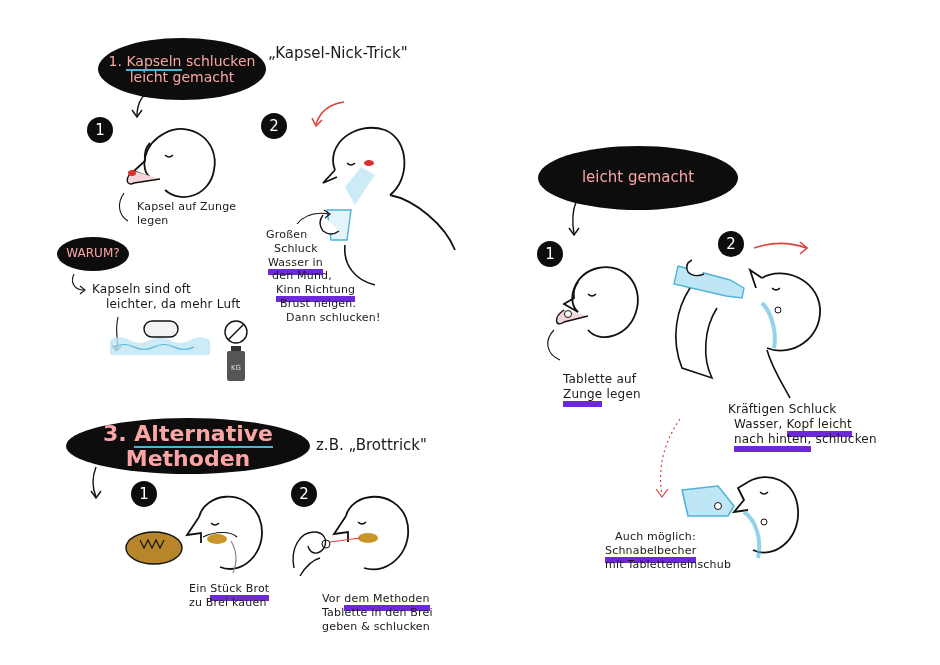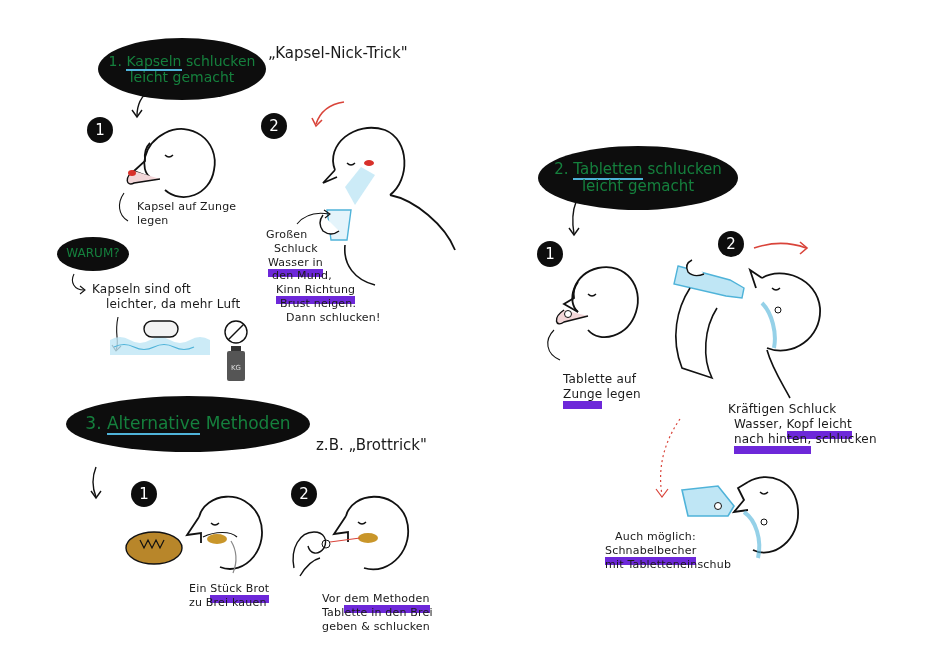--- a/index.html
+++ b/index.html
@@ -1,26 +1,26 @@
 <!DOCTYPE html>
 <html><head>
 <meta charset="utf-8">
 <style>
   html,body{margin:0;padding:0;background:#ffffff;}
   body{width:940px;height:665px;position:relative;overflow:hidden;
        font-family:"DejaVu Sans", sans-serif;color:#1a1a1a;}
-  .bubble{position:absolute;background:#0d0d0d;border-radius:50%;color:#15803d;
+  .bubble{position:absolute;background:#0d0d0d;border-radius:50%;color:#fca5a5;
           display:flex;flex-direction:column;align-items:center;justify-content:center;
           font-family:"DejaVu Sans", sans-serif;text-align:center;line-height:1.15;}
   .bubble .hl{border-bottom:2px solid #4fb3d9;}
   .num{position:absolute;width:26px;height:26px;border-radius:50%;background:#0d0d0d;color:#fff;
        font-size:15px;display:flex;align-items:center;justify-content:center;font-family:"DejaVu Sans", sans-serif;}
   .hand{position:absolute;font-family:"DejaVu Sans", sans-serif;font-size:11px;line-height:1.25;color:#1a1a1a;
         letter-spacing:0.2px;}
-  .hand .u{border-bottom:8px solid #6d28d9;}
+  .hand .u{border-bottom:6px solid #6d28d9;}
   .title-q{position:absolute;font-family:"DejaVu Sans", sans-serif;font-size:15px;color:#1a1a1a;}
   svg{position:absolute;overflow:visible;}
 </style>
 </head>
 <body>
 
 <div class="bubble" style="left:98px;top:38px;width:168px;height:62px;font-size:14px;">
   <div><span>1.</span>
        <span class="hl">Kapseln</span>
        <span>schlucken</span></div>
@@ -98,23 +98,20 @@
 </svg>
 <svg width="40" height="70" style="left:216px;top:318px;">
   <circle cx="20" cy="14" r="11" stroke="#111" stroke-width="1.4" fill="#fff"></circle>
   <line x1="12" y1="22" x2="28" y2="6" stroke="#111" stroke-width="1.4"></line>
   <rect x="15" y="28" width="10" height="5" fill="#333"></rect>
   <rect x="11" y="33" width="18" height="30" rx="2" fill="#555"></rect>
   <text x="20" y="52" font-size="7" fill="#ddd" text-anchor="middle" font-family="DejaVu Sans, sans-serif">KG</text>
 </svg>
 
 <div class="bubble" style="left:538px;top:146px;width:200px;height:64px;font-size:15px;">
-  <div><span>2.</span>
-       <span class="hl">Tabletten</span>
-       <span>schlucken</span></div>
   <div>leicht gemacht</div>
 </div>
 <svg width="30" height="40" style="left:562px;top:200px;">
   <path d="M14 2 C10 12 10 22 12 34" stroke="#111" stroke-width="1.4" fill="none"></path>
   <path d="M7 28 L12 35 L17 28" stroke="#111" stroke-width="1.4" fill="none"></path>
 </svg>
 
 <div class="num" style="left:537px;top:241px;">1</div>
 <svg width="110" height="100" style="left:548px;top:262px;">
   <path d="M30 50 C18 40 25 12 50 6 C78 0 96 25 88 50 C80 75 52 82 40 68" stroke="#111" stroke-width="1.8" fill="#fff"></path>
@@ -165,21 +162,21 @@
   <path d="M82 22 q4 4 8 0" stroke="#111" stroke-width="1.4" fill="none"></path>
   <path d="M66 42 C78 50 84 70 80 88" stroke="#4fb3d9" stroke-width="4" fill="none" opacity="0.6"></path>
   <circle cx="86" cy="52" r="3" fill="#fff" stroke="#111" stroke-width="1"></circle>
 </svg>
 <div class="hand" style="left:605px;top:530px;font-size:11px;">
   <div style="padding-left:10px">Auch möglich:</div>
   <div><span class="u">Schnabelbecher</span></div>
   <div>mit Tabletteneinschub</div>
 </div>
 
-<div class="bubble" style="left:66px;top:396px;width:244px;height:56px;font-size:17px;">
+<div class="bubble" style="left:66px;top:418px;width:244px;height:56px;font-size:22px;font-weight:bold;">
   <div><span>3.</span>
        <span class="hl">Alternative</span>
        <span>Methoden</span></div>
 </div>
 <div class="title-q" style="left:316px;top:436px;">z.B. „Brottrick"</div>
 <svg width="20" height="40" style="left:88px;top:465px;">
   <path d="M8 2 C4 12 4 22 8 32" stroke="#111" stroke-width="1.4" fill="none"></path>
   <path d="M3 26 L8 33 L13 26" stroke="#111" stroke-width="1.4" fill="none"></path>
 </svg>
 

